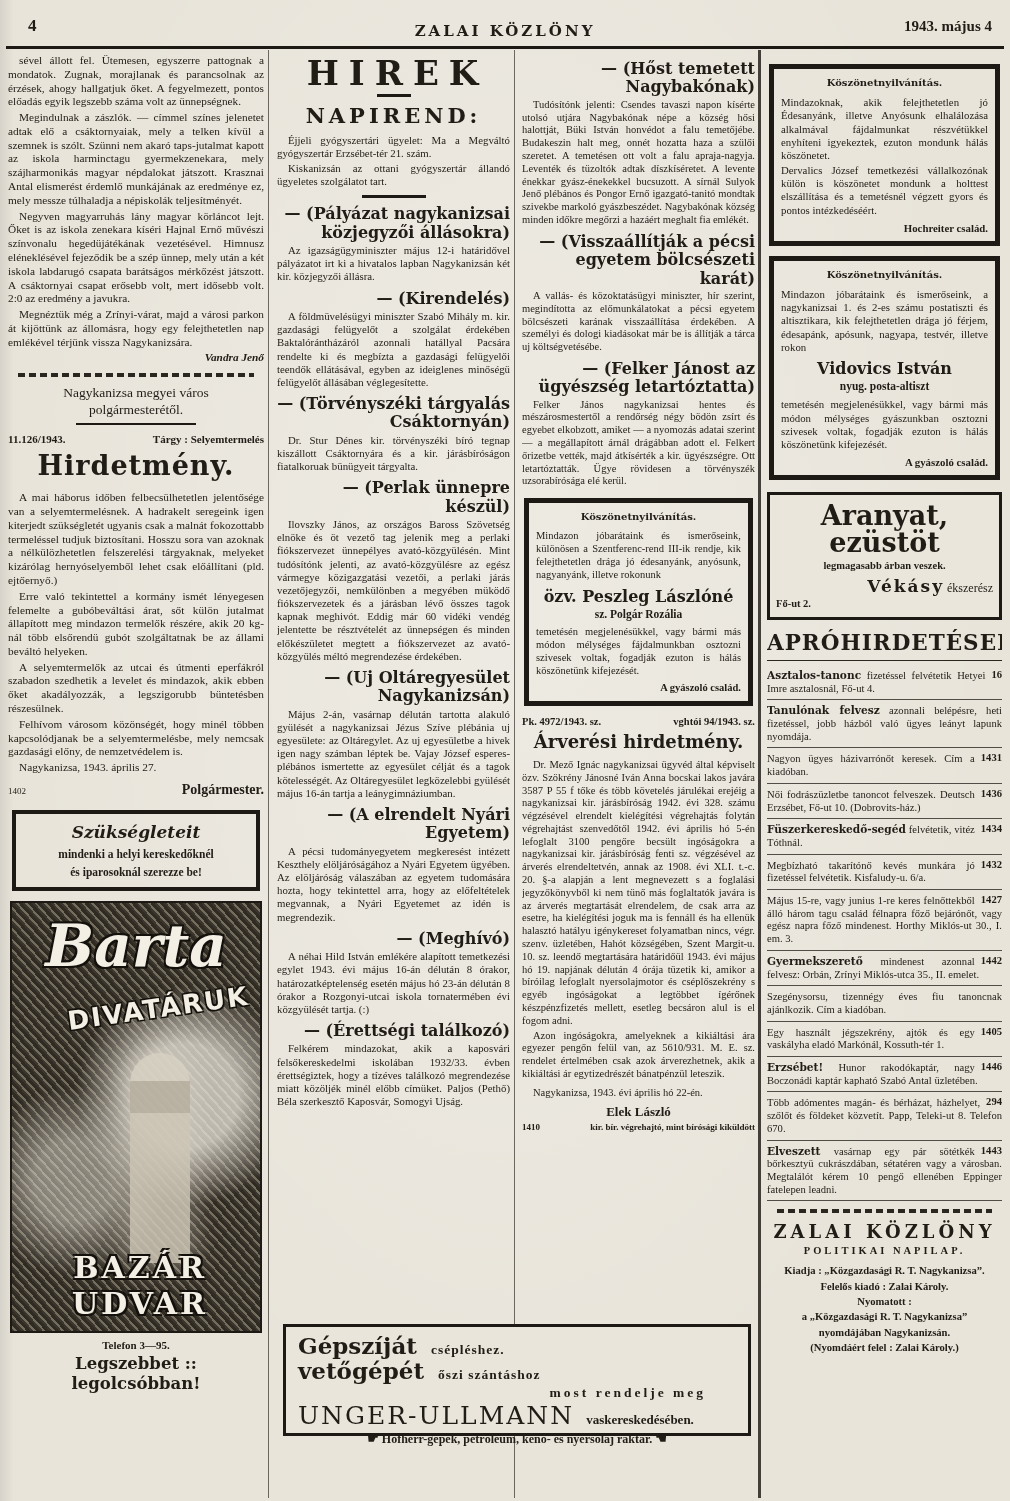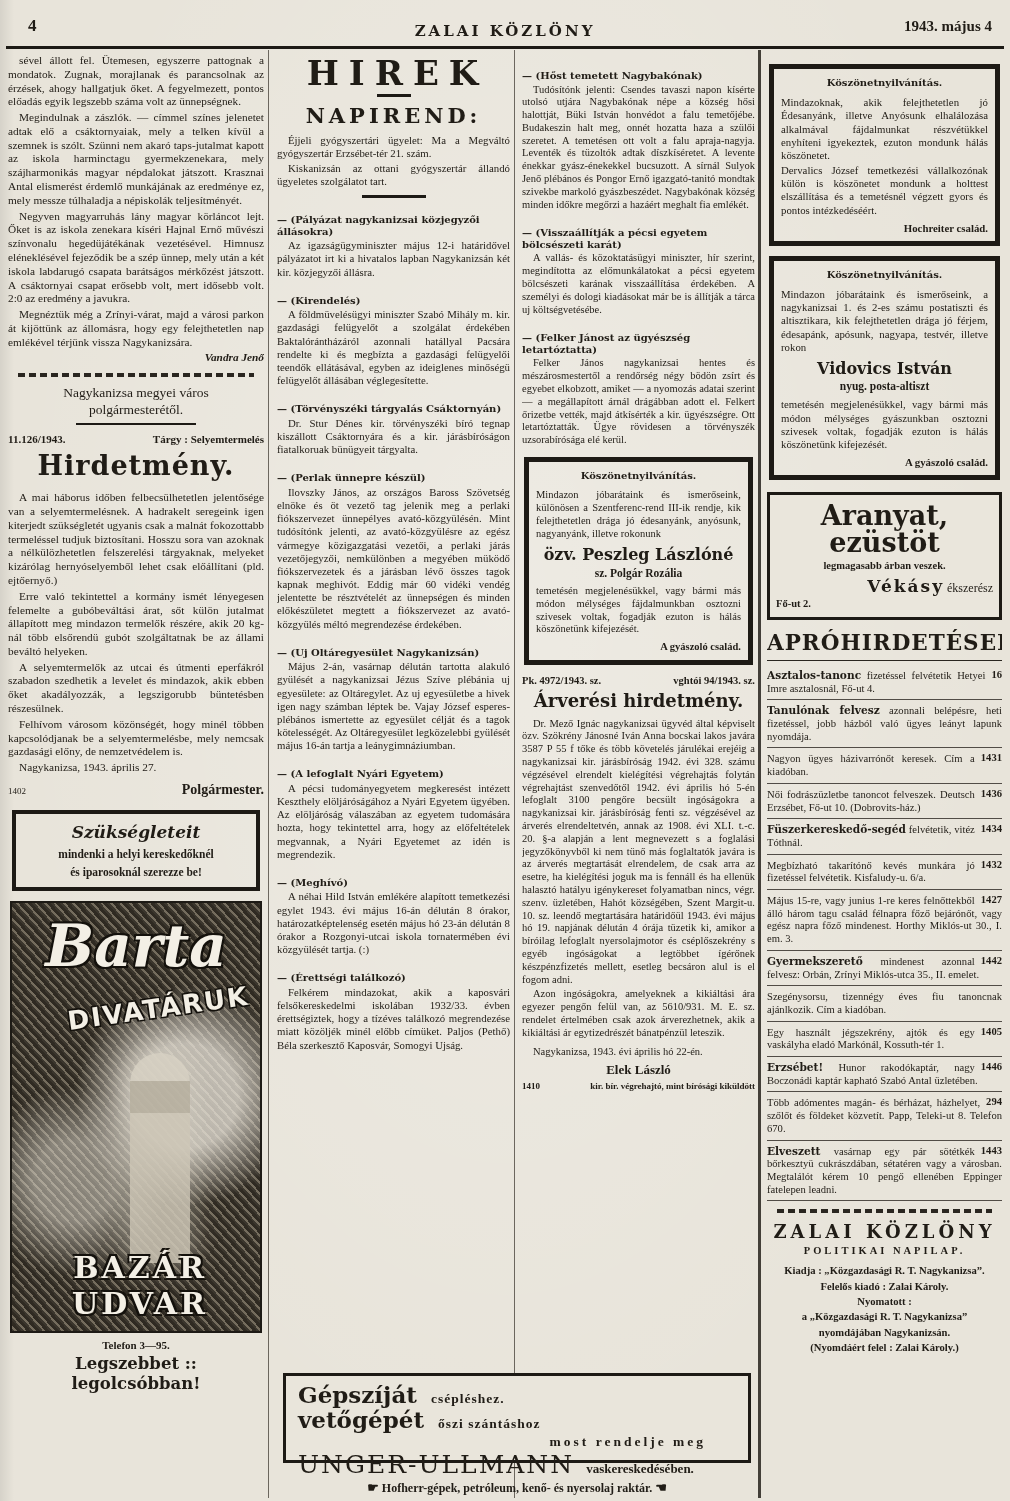--- a/index.html
+++ b/index.html
@@ -24,21 +24,21 @@
   #col2{left:277px;width:233px;height:1310px;}
   #col3{left:522px;width:233px;height:1312px;font-size:10.5px;}
   #col4{left:767px;width:235px;height:1440px;}
   .vrule{position:absolute;top:50px;width:1px;height:1448px;background:rgba(40,34,26,.65);}
   .vrule2{position:absolute;top:50px;width:3px;height:1448px;background:rgba(25,21,15,.8);}
   p{margin:0 0 2px;text-indent:11px;}
   .nohang{text-indent:0;}
   
   .sig-line{text-align:right;font-weight:bold;font-style:italic;margin:2px 0 4px;}
   .wavy{height:4px;margin:8px 10px;background:repeating-linear-gradient(90deg,#2a2620 0 7px,transparent 7px 11px);}
-  .news-heading{font-weight:bold;font-size:10px;margin:16px 0 2px;text-align:left;
+  .news-heading{font-weight:bold;font-size:16px;margin:6px 0 2px;text-align:right;
     font-family:"DejaVu Serif", serif;line-height:1.15;}
   
   .office{font-size:13.5px;text-align:center;line-height:1.25;margin:6px 0 2px;}
   .office-rule{width:120px;height:2px;background:#1d1a15;margin:4px auto 8px;}
   .refrow{display:flex;justify-content:space-between;font-weight:bold;font-size:11px;margin:2px 0 4px;}
   .notice-title{font-size:27px;font-weight:bold;text-align:center;margin:2px 0 8px;
     font-family:"DejaVu Serif", serif;letter-spacing:1px;}
   .notice-tail{display:flex;justify-content:space-between;align-items:baseline;margin-top:6px;}
   .notice-num{font-size:9px;}
   .notice-sig{font-weight:bold;font-size:14px;}
@@ -102,21 +102,21 @@
   .classified{padding:4px 0 4px;border-bottom:1px solid rgba(42,38,32,.8);overflow:hidden;
     font-size:10.6px;line-height:1.2;text-align:justify;}
   .classified:last-of-type{border-bottom:none;}
   .classified .lead{font-weight:bold;font-family:"DejaVu Serif", serif;}
   .classified .ref{float:right;font-weight:bold;margin-left:6px;}
   .imprint{margin-top:4px;text-align:center;}
   .imprint-title{font-family:"DejaVu Serif", serif;font-weight:bold;font-size:18px;letter-spacing:4px;}
   .imprint-sub{font-weight:bold;font-size:10.5px;letter-spacing:3px;margin:2px 0 5px;}
   .imprint-line{font-weight:bold;font-size:10.6px;line-height:1.45;}
   
-  #unger{position:absolute;left:283px;top:1373px;width:468px;height:90px;background:#e9e5db;
+  #unger{position:absolute;left:283px;top:1324px;width:468px;height:112px;background:#e9e5db;
     border:3px solid #1d1a15;padding:6px 12px 12px;box-sizing:border-box;}
   .unger-row{line-height:1.1;}
   .unger-bold{font-family:"DejaVu Serif", serif;font-weight:bold;font-size:23px;}
   .unger-rest{font-size:13.5px;font-weight:bold;margin-left:10px;letter-spacing:1px;}
   .unger-cta{text-align:right;font-weight:bold;font-size:13.5px;letter-spacing:3px;margin:1px 30px 1px 0;}
   .unger-brand{font-family:"DejaVu Serif", serif;font-size:25px;letter-spacing:2px;}
   .unger-brand-rest{font-weight:bold;font-size:13px;margin-left:8px;}
   .unger-foot{font-weight:bold;font-size:12px;text-align:center;margin-top:2px;}
   .hand{font-size:13px;}
 </style>
@@ -196,21 +196,21 @@
     </div>
     <div>
       <div class="news-heading">— (Perlak ünnepre készül)</div>
       <p>Ilovszky János, az országos Baross Szövetség elnöke és öt vezető tag jelenik meg a perlaki fiókszervezet ünnepélyes avató-közgyülésén. Mint tudósítónk jelenti, az avató-közgyülésre az egész vármegye közigazgatási vezetői, a perlaki járás vezetőjegyzői, nemkülönben a megyében müködő fiókszervezetek és a járásban lévő összes tagok kapnak meghivót. Eddig már 60 vidéki vendég jelentette be résztvételét az ünnepségen és minden előkészületet megtett a fiókszervezet az avató-közgyülés méltó megrendezése érdekében.</p>
     </div>
     <div>
       <div class="news-heading">— (Uj Oltáregyesület Nagykanizsán)</div>
       <p>Május 2-án, vasárnap délután tartotta alakuló gyülését a nagykanizsai Jézus Szíve plébánia uj egyesülete: az Oltáregylet. Az uj egyesületbe a hivek igen nagy számban léptek be. Vajay József esperes-plébános ismertette az egyesület célját és a tagok kötelességét. Az Oltáregyesület legközelebbi gyülését május 16-án tartja a leánygimnáziumban.</p>
     </div>
     <div>
-      <div class="news-heading">— (A lefoglalt Nyári Egyetem)</div>
+      <div class="news-heading">— (A elrendelt Nyári Egyetem)</div>
       <p>A pécsi tudományegyetem megkeresést intézett Keszthely elöljáróságához a Nyári Egyetem ügyében. Az elöljáróság válaszában az egyetem tudomására hozta, hogy tekintettel arra, hogy az előfeltételek megvannak, a Nyári Egyetemet az idén is megrendezik.</p>
     </div>
     <div>
       <div class="news-heading">— (Meghívó)</div>
       <p>A néhai Hild István emlékére alapított temetkezési egylet 1943. évi május 16-án délután 8 órakor, határozatképtelenség esetén május hó 23-án délután 8 órakor a Rozgonyi-utcai iskola tornatermében évi közgyülését tartja. (:)</p>
     </div>
     <div>
       <div class="news-heading">— (Érettségi találkozó)</div>
       <p>Felkérem mindazokat, akik a kaposvári felsőkereskedelmi iskolában 1932/33. évben érettségiztek, hogy a tízéves találkozó megrendezése miatt közöljék minél előbb címüket. Paljos (Pethő) Béla szerkesztő Kaposvár, Somogyi Ujság.</p>
     </div>

